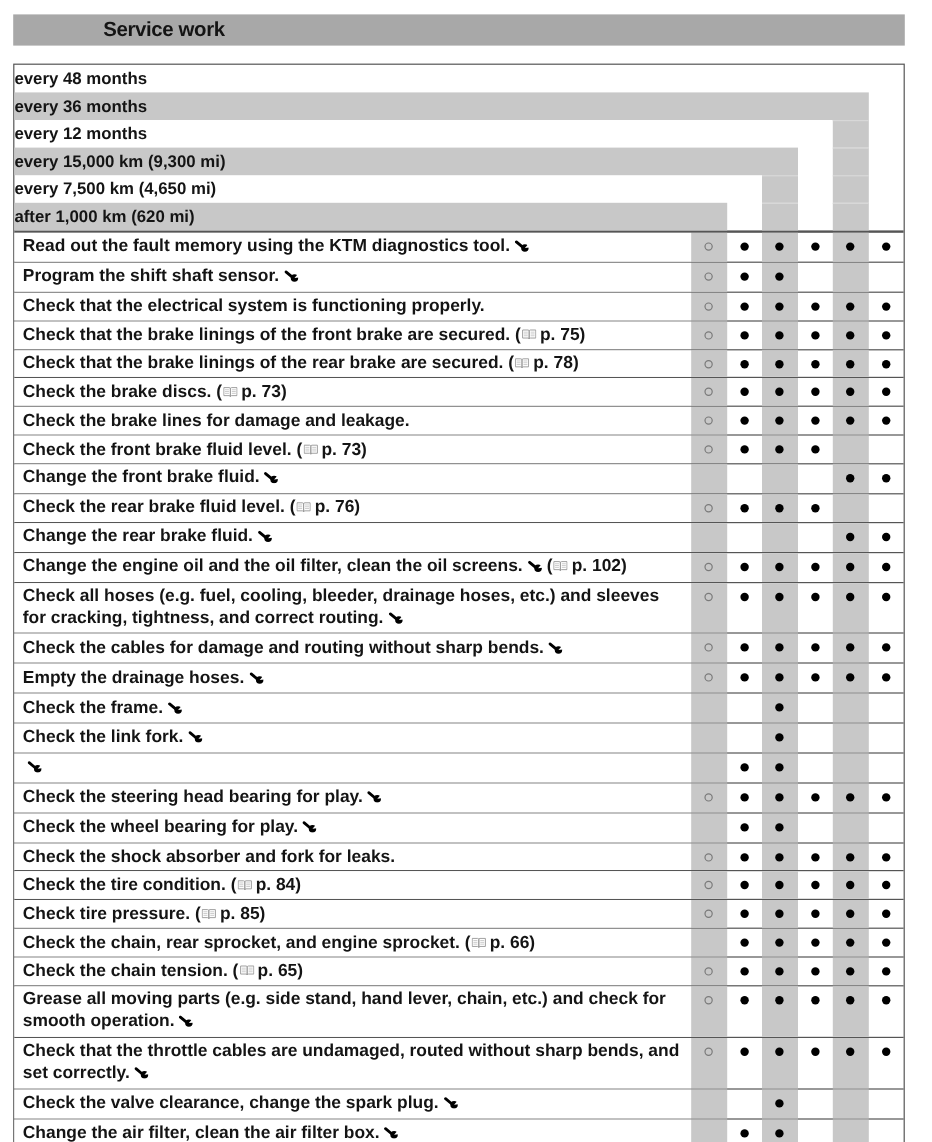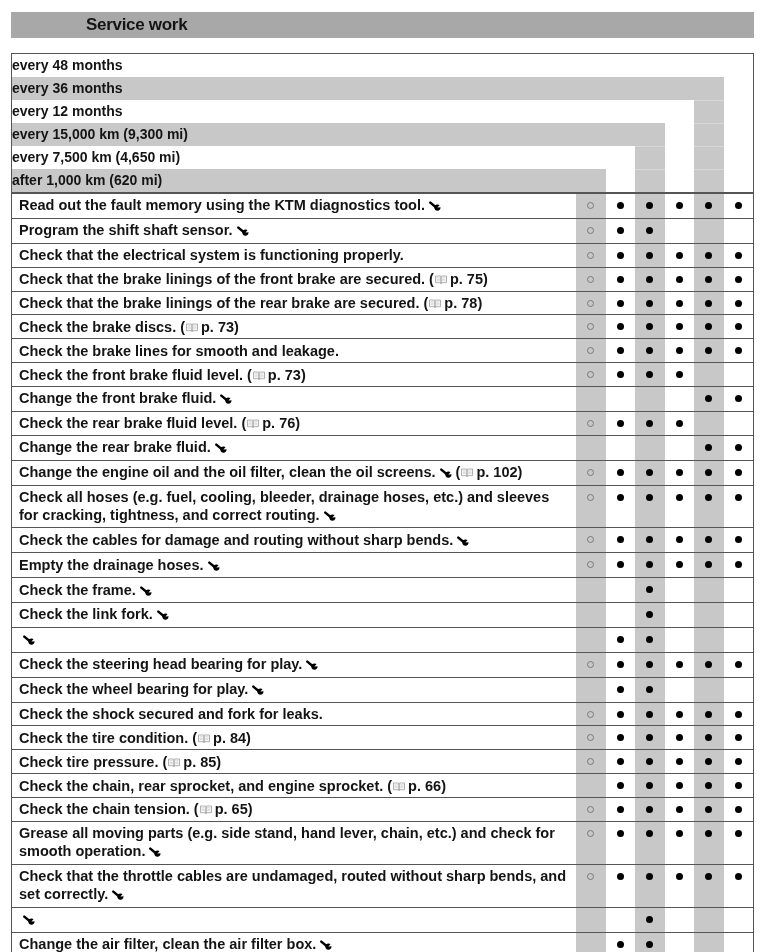--- a/index.html
+++ b/index.html
@@ -219,21 +219,21 @@
           <span class="mk filled">●</span>
         </div>
         <div class="mcell shaded">
           <span class="mk filled">●</span>
         </div>
         <div class="mcell">
           <span class="mk filled">●</span>
         </div>
       </div>
       <div class="grid row">
-        <div class="desc"><span>Check the brake lines for smooth and leakage.</span></div>
+        <div class="desc"><span>Check the brake lines for damage and leakage.</span></div>
         <div class="mcell shaded">
           <span class="mk hollow">○</span>
         </div>
         <div class="mcell">
           <span class="mk filled">●</span>
         </div>
         <div class="mcell shaded">
           <span class="mk filled">●</span>
         </div>
         <div class="mcell">
@@ -566,21 +566,21 @@
           <span class="mk empty"></span>
         </div>
         <div class="mcell shaded">
           <span class="mk empty"></span>
         </div>
         <div class="mcell">
           <span class="mk empty"></span>
         </div>
       </div>
       <div class="grid row">
-        <div class="desc"><span>Check the shock secured and fork for leaks.</span></div>
+        <div class="desc"><span>Check the shock absorber and fork for leaks.</span></div>
         <div class="mcell shaded">
           <span class="mk hollow">○</span>
         </div>
         <div class="mcell">
           <span class="mk filled">●</span>
         </div>
         <div class="mcell shaded">
           <span class="mk filled">●</span>
         </div>
         <div class="mcell">
@@ -733,21 +733,21 @@
           <span class="mk filled">●</span>
         </div>
         <div class="mcell shaded">
           <span class="mk filled">●</span>
         </div>
         <div class="mcell">
           <span class="mk filled">●</span>
         </div>
       </div>
       <div class="grid row">
-        <div class="desc"><span class="icon wrench"><svg viewBox="0 0 12 10" width="12" height="10">
+        <div class="desc"><span>Check the valve clearance, change the spark plug.</span><span class="icon wrench"><svg viewBox="0 0 12 10" width="12" height="10">
               <path d="M1.3 1.6 L6.6 6.0" stroke="#000" stroke-width="2.4" stroke-linecap="round"></path>
               <circle cx="8.4" cy="6.6" r="3.1" fill="#000"></circle>
               <path d="M8.4 6.6 L12 2.4 L12 6.2 Z" fill="#fff"></path>
             </svg></span></div>
         <div class="mcell shaded">
           <span class="mk empty"></span>
         </div>
         <div class="mcell">
           <span class="mk empty"></span>
         </div>

